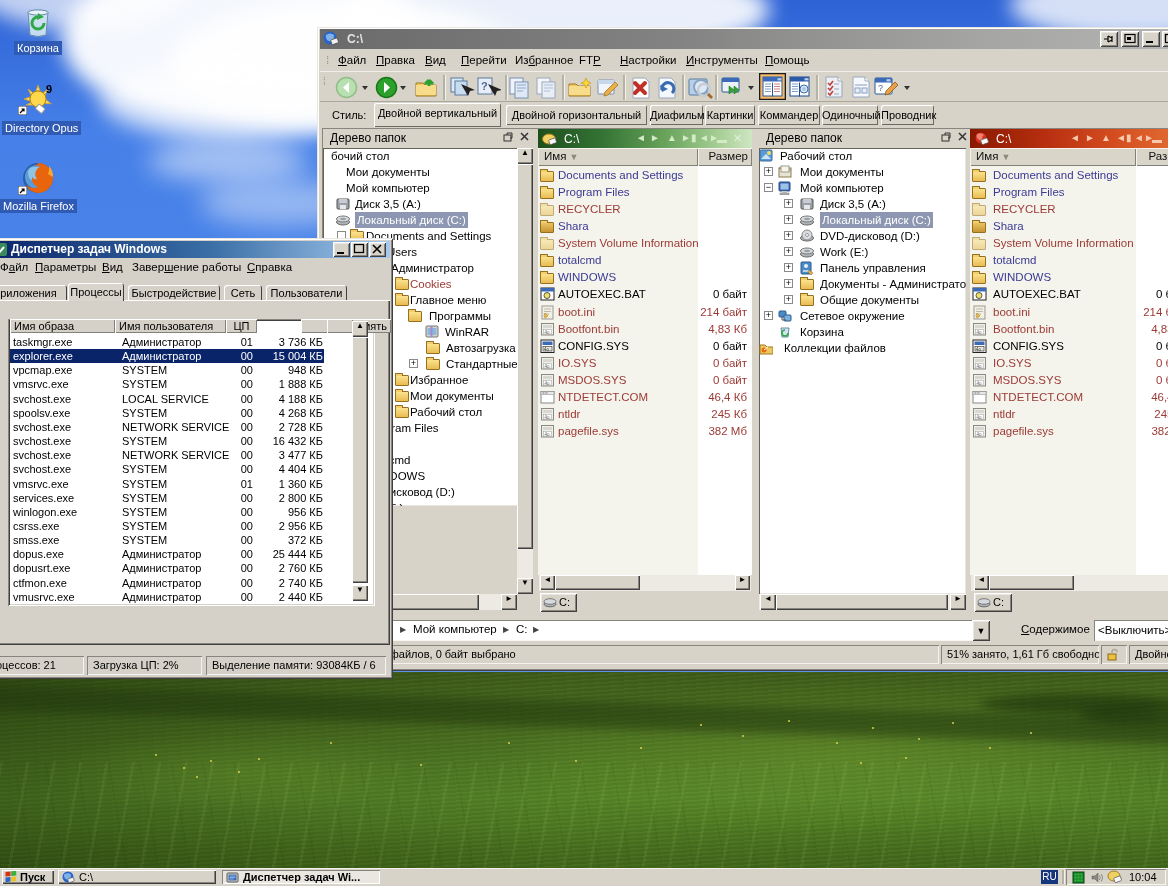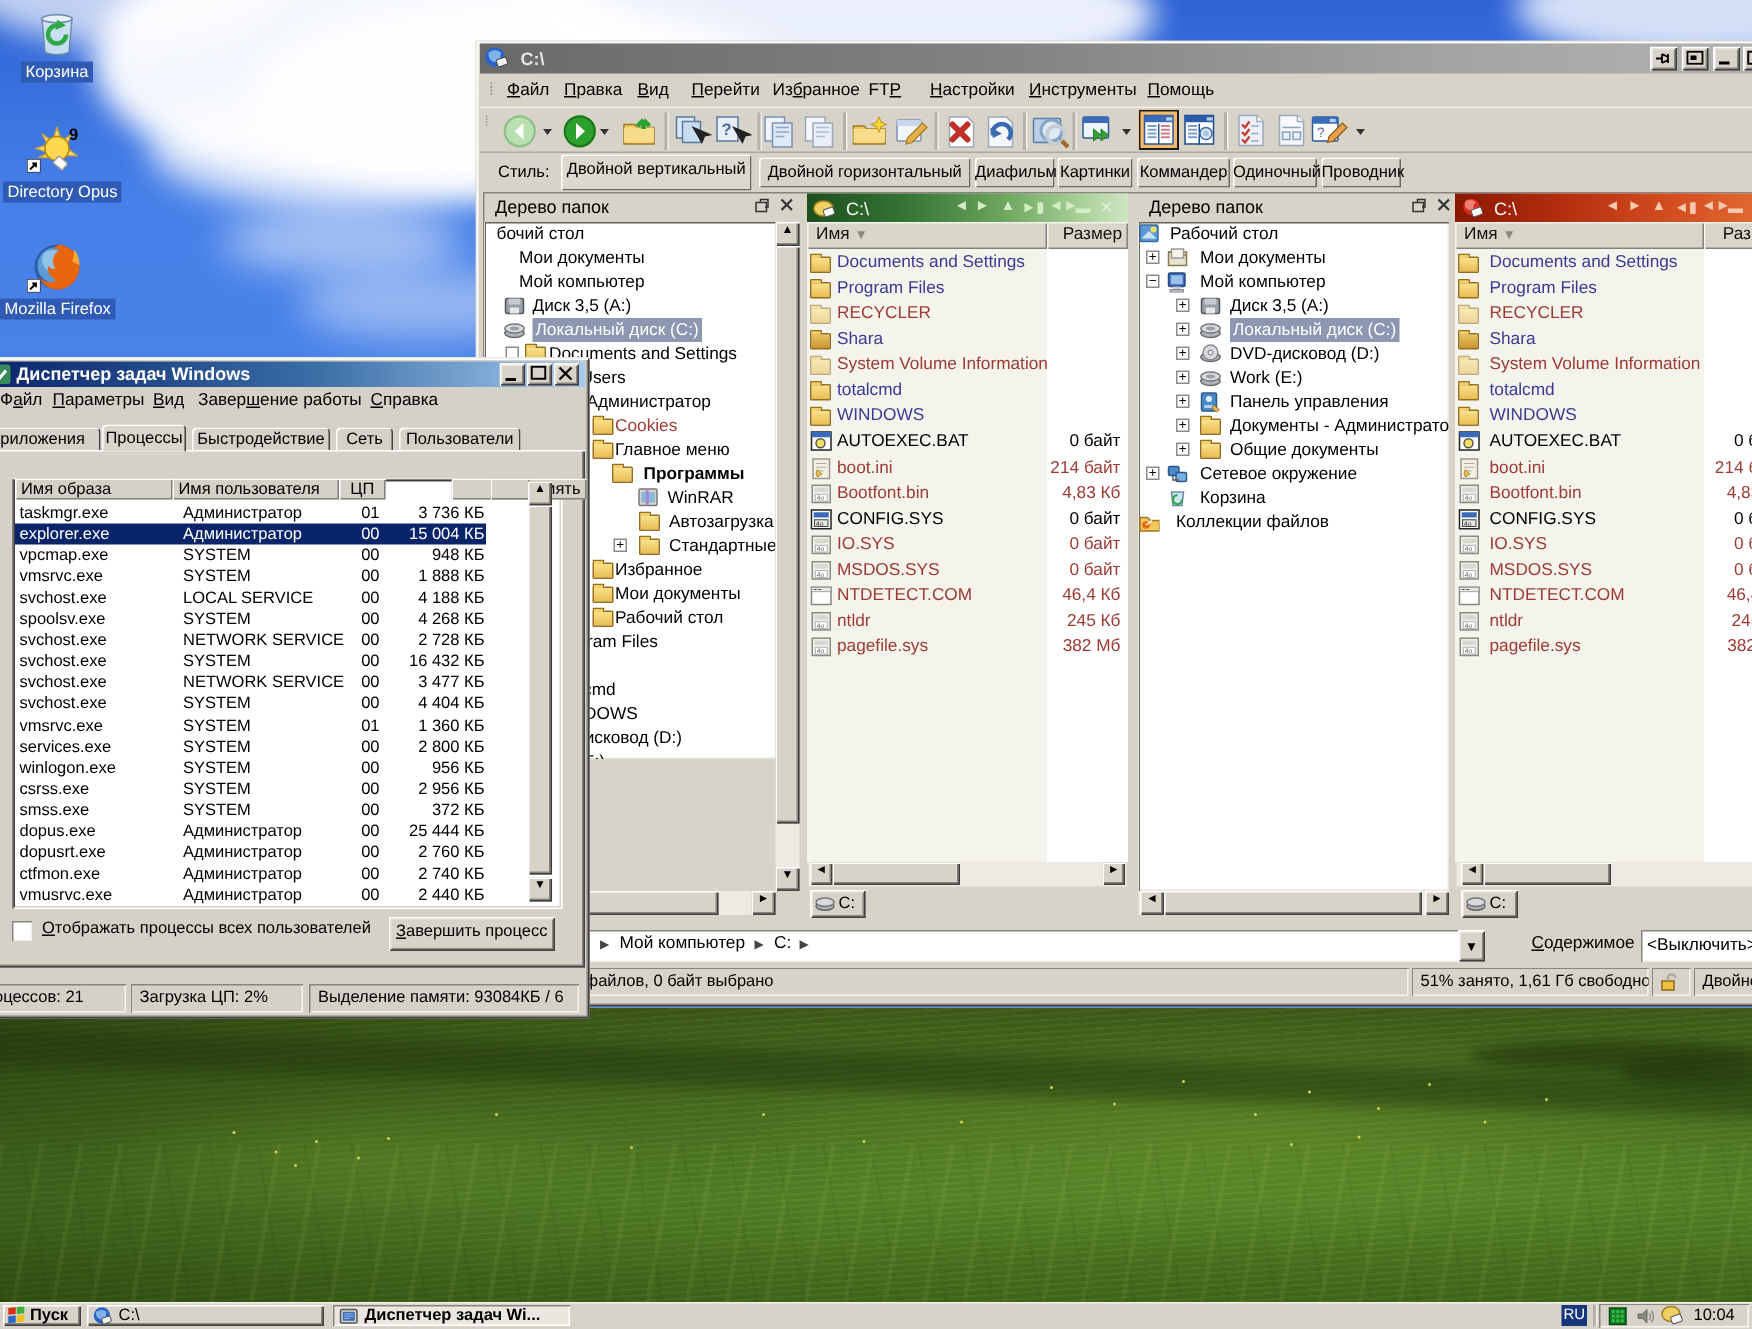--- a/index.html
+++ b/index.html
@@ -391,21 +391,21 @@
 <div class="trow" style="left:0;top:128px;width:100%;">
           <span class="fldr" style="left:72px;top:3px;"></span>
           <span style="position:absolute;left:87px;top:0;color:#9c3a34;" class="">Cookies</span>
         </div>
 <div class="trow" style="left:0;top:144px;width:100%;">
           <span class="fldr" style="left:72px;top:3px;"></span>
           <span style="position:absolute;left:87px;top:0;" class="">Главное меню</span>
         </div>
 <div class="trow" style="left:0;top:160px;width:100%;">
           <span class="fldr" style="left:85px;top:3px;"></span>
-          <span style="position:absolute;left:106px;top:0;font-weight:bold;" class="">Программы</span>
+          <span style="position:absolute;left:106px;top:0;" class="">Программы</span>
         </div>
 <div class="trow" style="left:0;top:176px;width:100%;">
           <svg style="position:absolute;left:102px;top:1px;" width="14" height="14" viewBox="0 0 14 14">
             <rect x="1" y="1" width="12" height="11" rx="1" fill="#d8d4c8" stroke="#777"></rect>
             <rect x="2.5" y="3" width="9" height="7" fill="#88b8e0"></rect>
             <path d="M6.5 1 v11" stroke="#a888c8" stroke-width="2"></path>
           </svg>
           <span style="position:absolute;left:122px;top:0;" class="">WinRAR</span>
         </div>
 <div class="trow" style="left:0;top:192px;width:100%;">
@@ -1075,25 +1075,20 @@
         </div>
         <div class="prow" style="top:271px;width:314px;">
           <span style="left:3px;">vmusrvc.exe</span>
           <span style="left:112px;">Администратор</span>
           <span style="left:213px;width:30px;text-align:right;">00</span>
           <span style="left:245px;width:68px;text-align:right;">2 440 КБ</span>
         </div>
         <span class="sbtn" style="left:344px;top:2px;width:16px;height:16px;">▲</span>
         <span class="sthumb" style="left:344px;top:18px;width:16px;height:246px;"></span>
         <span class="sbtn" style="left:344px;top:266px;width:16px;height:16px;">▼</span>
-      </div>
-<div style="position:absolute;left:22px;top:373px;width:370px;height:26px;font-size:11px;">
-        <span class="sunk1" style="position:absolute;left:0;top:3px;width:13px;height:13px;background:#fff;"></span>
-        <span style="position:absolute;left:20px;top:2px;"><u>О</u>тображать процессы всех пользователей</span>
-        <span class="btn" style="position:absolute;left:251px;top:0px;width:111px;height:23px;text-align:center;padding-top:4px;"><u>З</u>авершить процесс</span>
       </div>
 <div class="statusbar">
         <span class="scell" style="left:1px;width:94px;">оцессов: 21</span>
         <span class="scell" style="left:98px;width:115px;">Загрузка ЦП: 2%</span>
         <span class="scell" style="left:217px;width:180px;">Выделение памяти: 93084КБ / 6</span>
       </div>
     </div>
   <div id="taskbar">
       <span class="tbtn" style="left:2px;width:52px;font-weight:bold;padding-left:16px;">
         <svg style="position:absolute;left:3px;top:1px;" width="12" height="12" viewBox="0 0 12 12">

